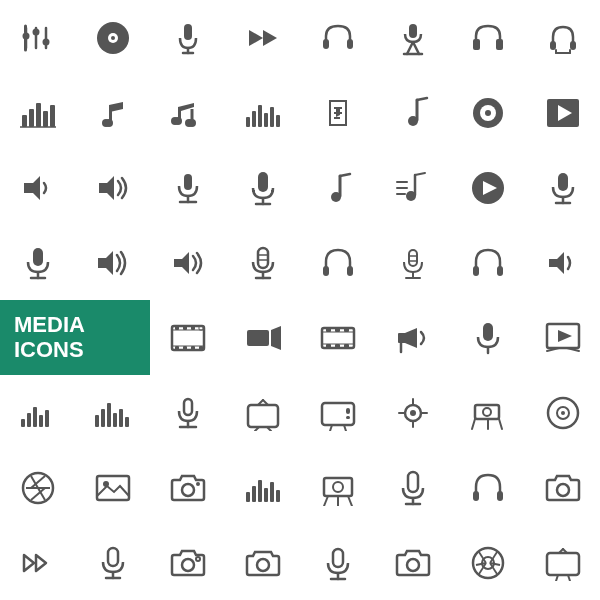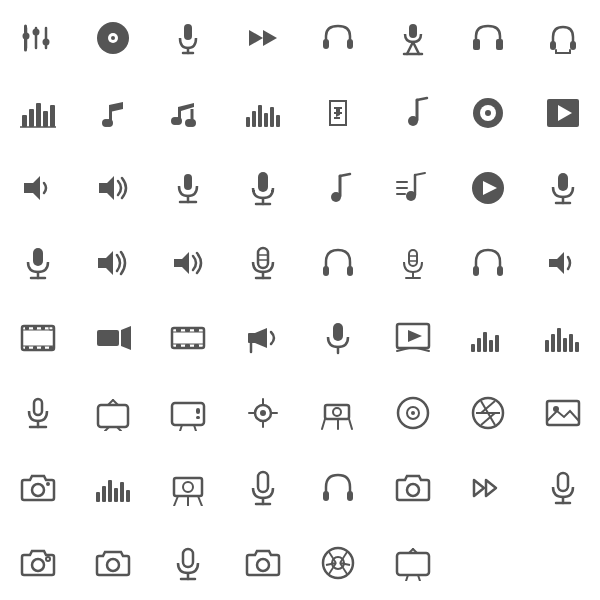--- a/index.html
+++ b/index.html
@@ -338,20 +338,24 @@
     </svg>
   </div>
 
   <div class="icon-cell">
     <svg width="36" height="36" viewBox="0 0 36 36">
       <polygon points="4,14 12,14 19,7 19,29 12,22 4,22" fill="#555"></polygon>
       <path d="M23 12 Q27 18 23 24" fill="none" stroke="#555" stroke-width="2.5" stroke-linecap="round"></path>
     </svg>
   </div>
 
+  <div class="media-label">
+    <span>MEDIA</span>
+    <span>ICONS</span>
+  </div>
 
   <div class="icon-cell">
     <svg width="36" height="36" viewBox="0 0 36 36">
       <rect x="2" y="6" width="32" height="24" rx="2" fill="none" stroke="#555" stroke-width="2.5"></rect>
       <rect x="2" y="10" width="32" height="16" fill="none" stroke="#555" stroke-width="1"></rect>
       <rect x="5" y="6" width="4" height="4" rx="1" fill="#555"></rect>
       <rect x="13" y="6" width="4" height="4" rx="1" fill="#555"></rect>
       <rect x="21" y="6" width="4" height="4" rx="1" fill="#555"></rect>
       <rect x="29" y="6" width="4" height="4" rx="1" fill="none" stroke="#555" stroke-width="1"></rect>
       <rect x="5" y="26" width="4" height="4" rx="1" fill="#555"></rect>

